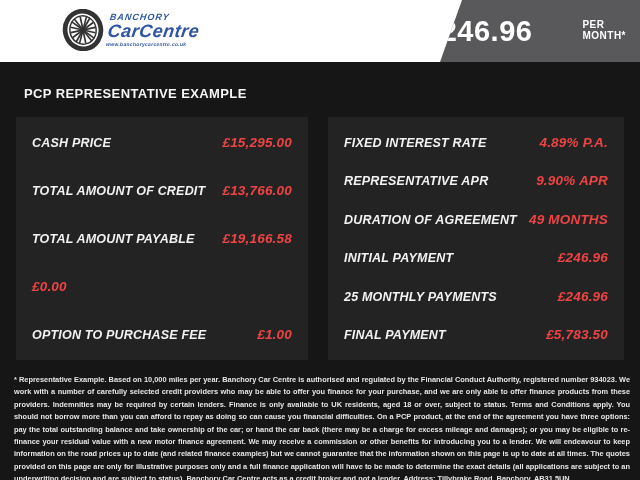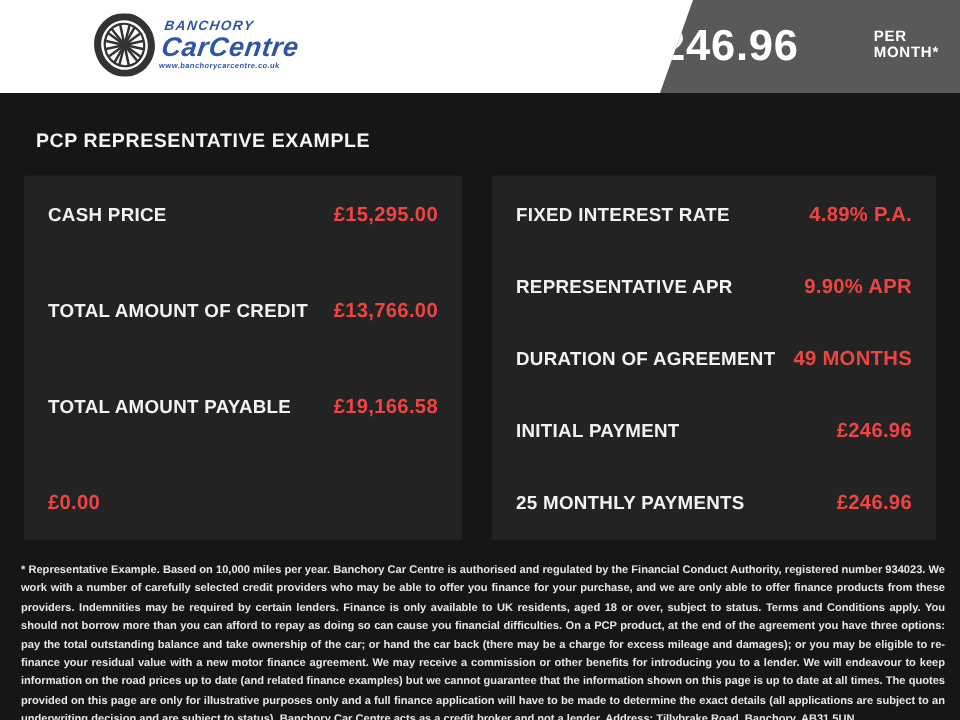--- a/index.html
+++ b/index.html
@@ -23,21 +23,21 @@
 
   
   .page { position:absolute; top:62px; left:0; width:640px; height:418px; background:#161616; }
   .section-title { position:absolute; top:24px; left:24px; color:#f5f5f5; font-size:13px;
                    font-weight:700; letter-spacing:0.4px; }
 
   .card { position:absolute; top:55px; height:243px; background:#232323; border-radius:1px;
           display:flex; flex-direction:column; justify-content:space-between; padding:18px 16px; }
   .card-left  { left:16px;  width:292px; }
   .card-right { left:328px; width:296px; }
-  .row { display:flex; justify-content:space-between; align-items:baseline; }
+  .row { display:flex; justify-content:space-between; align-items:baseline;font-style:italic; }
   .row-label { color:#f2f2f2; font-size:12.5px; font-weight:700; letter-spacing:0.2px; white-space:nowrap; }
   .row-value { color:#ef4444; font-size:13.5px; font-weight:700; letter-spacing:0.2px; white-space:nowrap; }
 
   .disclaimer { position:absolute; top:312px; left:14px; width:616px; color:#e6e6e6;
                 font-size:7.4px; font-weight:700; line-height:12.4px; text-align:justify; }
 </style>
 </head>
 <body>
 
 <div class="header">
@@ -82,20 +82,24 @@
       <span class="row-label">TOTAL AMOUNT OF CREDIT</span>
       <span class="row-value">£13,766.00</span>
     </div>
     <div class="row">
       <span class="row-label">TOTAL AMOUNT PAYABLE</span>
       <span class="row-value">£19,166.58</span>
     </div>
     <div class="row">
       <span class="row-value">£0.00</span>
     </div>
+    <div class="row">
+      <span class="row-label">OPTION TO PURCHASE FEE</span>
+      <span class="row-value">£1.00</span>
+    </div>
   </div>
 
   <div class="card card-right">
     <div class="row">
       <span class="row-label">FIXED INTEREST RATE</span>
       <span class="row-value">4.89% P.A.</span>
     </div>
     <div class="row">
       <span class="row-label">REPRESENTATIVE APR</span>
       <span class="row-value">9.90% APR</span>
@@ -105,16 +109,20 @@
       <span class="row-value">49 MONTHS</span>
     </div>
     <div class="row">
       <span class="row-label">INITIAL PAYMENT</span>
       <span class="row-value">£246.96</span>
     </div>
     <div class="row">
       <span class="row-label">25 MONTHLY PAYMENTS</span>
       <span class="row-value">£246.96</span>
     </div>
+    <div class="row">
+      <span class="row-label">FINAL PAYMENT</span>
+      <span class="row-value">£5,783.50</span>
+    </div>
   </div>
 
   <div class="disclaimer">* Representative Example. Based on 10,000 miles per year. Banchory Car Centre is authorised and regulated by the Financial Conduct Authority, registered number 934023. We work with a number of carefully selected credit providers who may be able to offer you finance for your purchase, and we are only able to offer finance products from these providers. Indemnities may be required by certain lenders. Finance is only available to UK residents, aged 18 or over, subject to status. Terms and Conditions apply. You should not borrow more than you can afford to repay as doing so can cause you financial difficulties. On a PCP product, at the end of the agreement you have three options: pay the total outstanding balance and take ownership of the car; or hand the car back (there may be a charge for excess mileage and damages); or you may be eligible to re-finance your residual value with a new motor finance agreement. We may receive a commission or other benefits for introducing you to a lender. We will endeavour to keep information on the road prices up to date (and related finance examples) but we cannot guarantee that the information shown on this page is up to date at all times. The quotes provided on this page are only for illustrative purposes only and a full finance application will have to be made to determine the exact details (all applications are subject to an underwriting decision and are subject to status). Banchory Car Centre acts as a credit broker and not a lender. Address: Tillybrake Road, Banchory, AB31 5UN</div>
 </div>
 
 </body></html>

